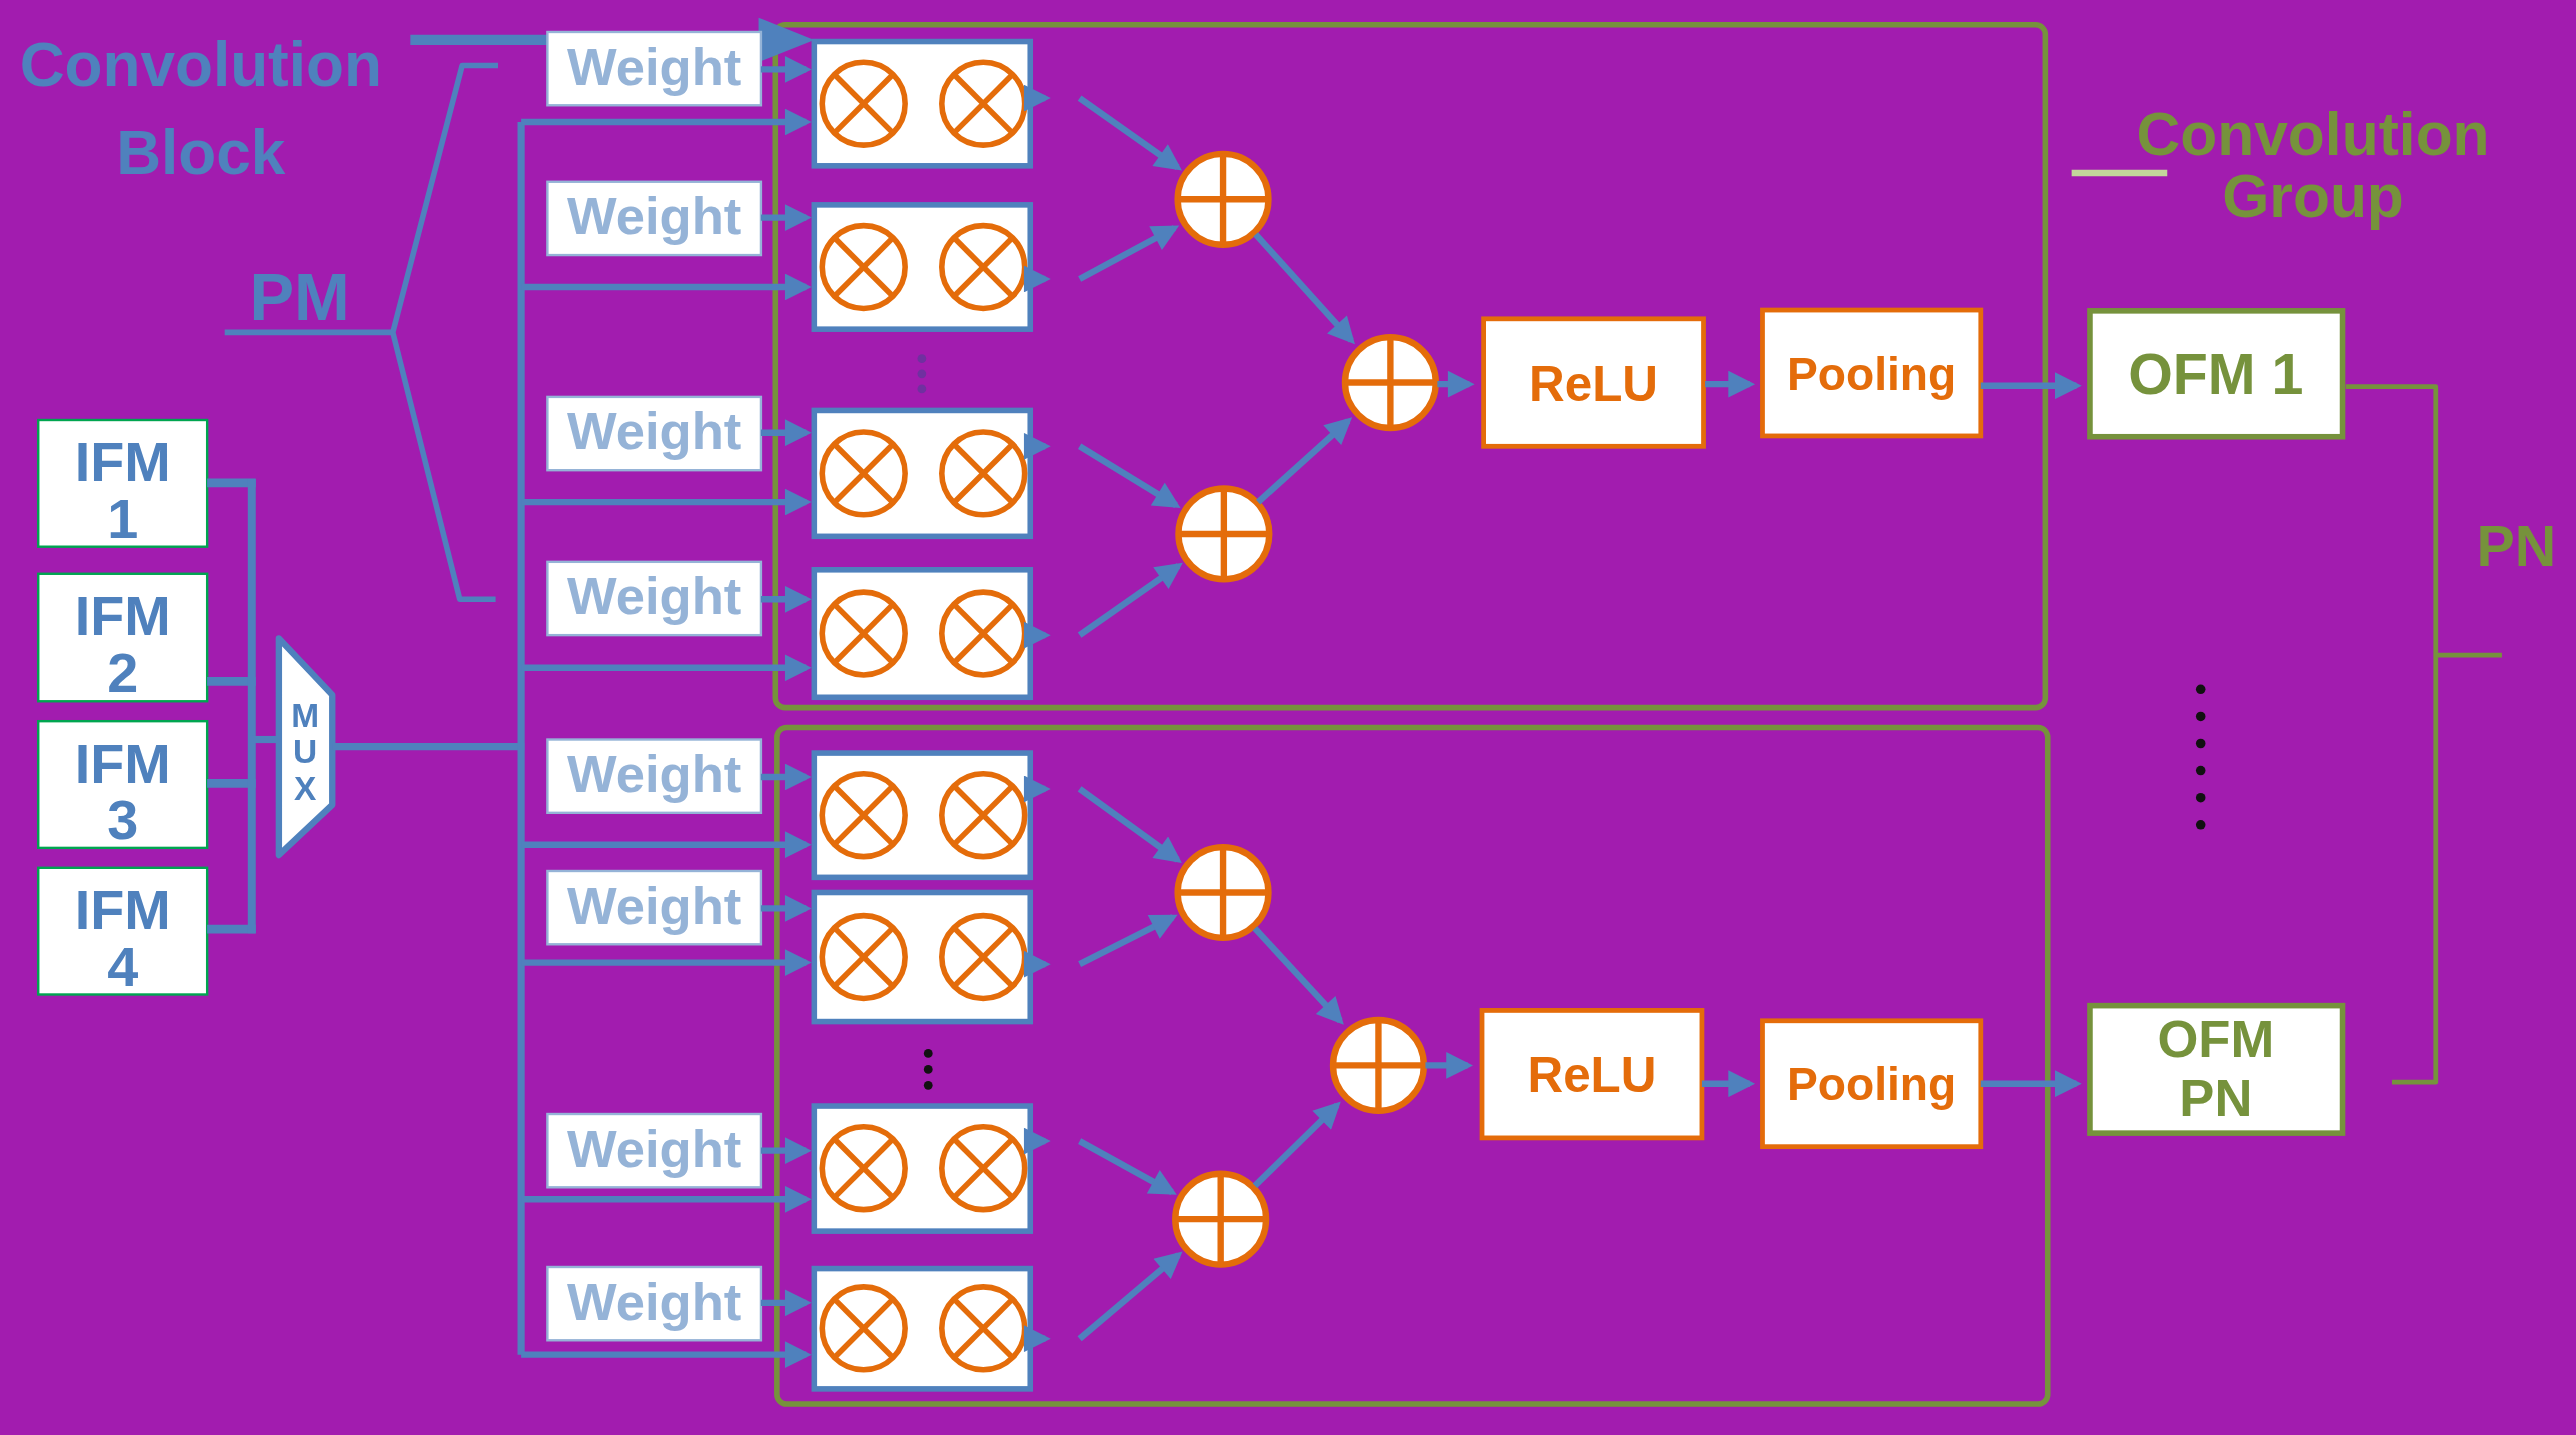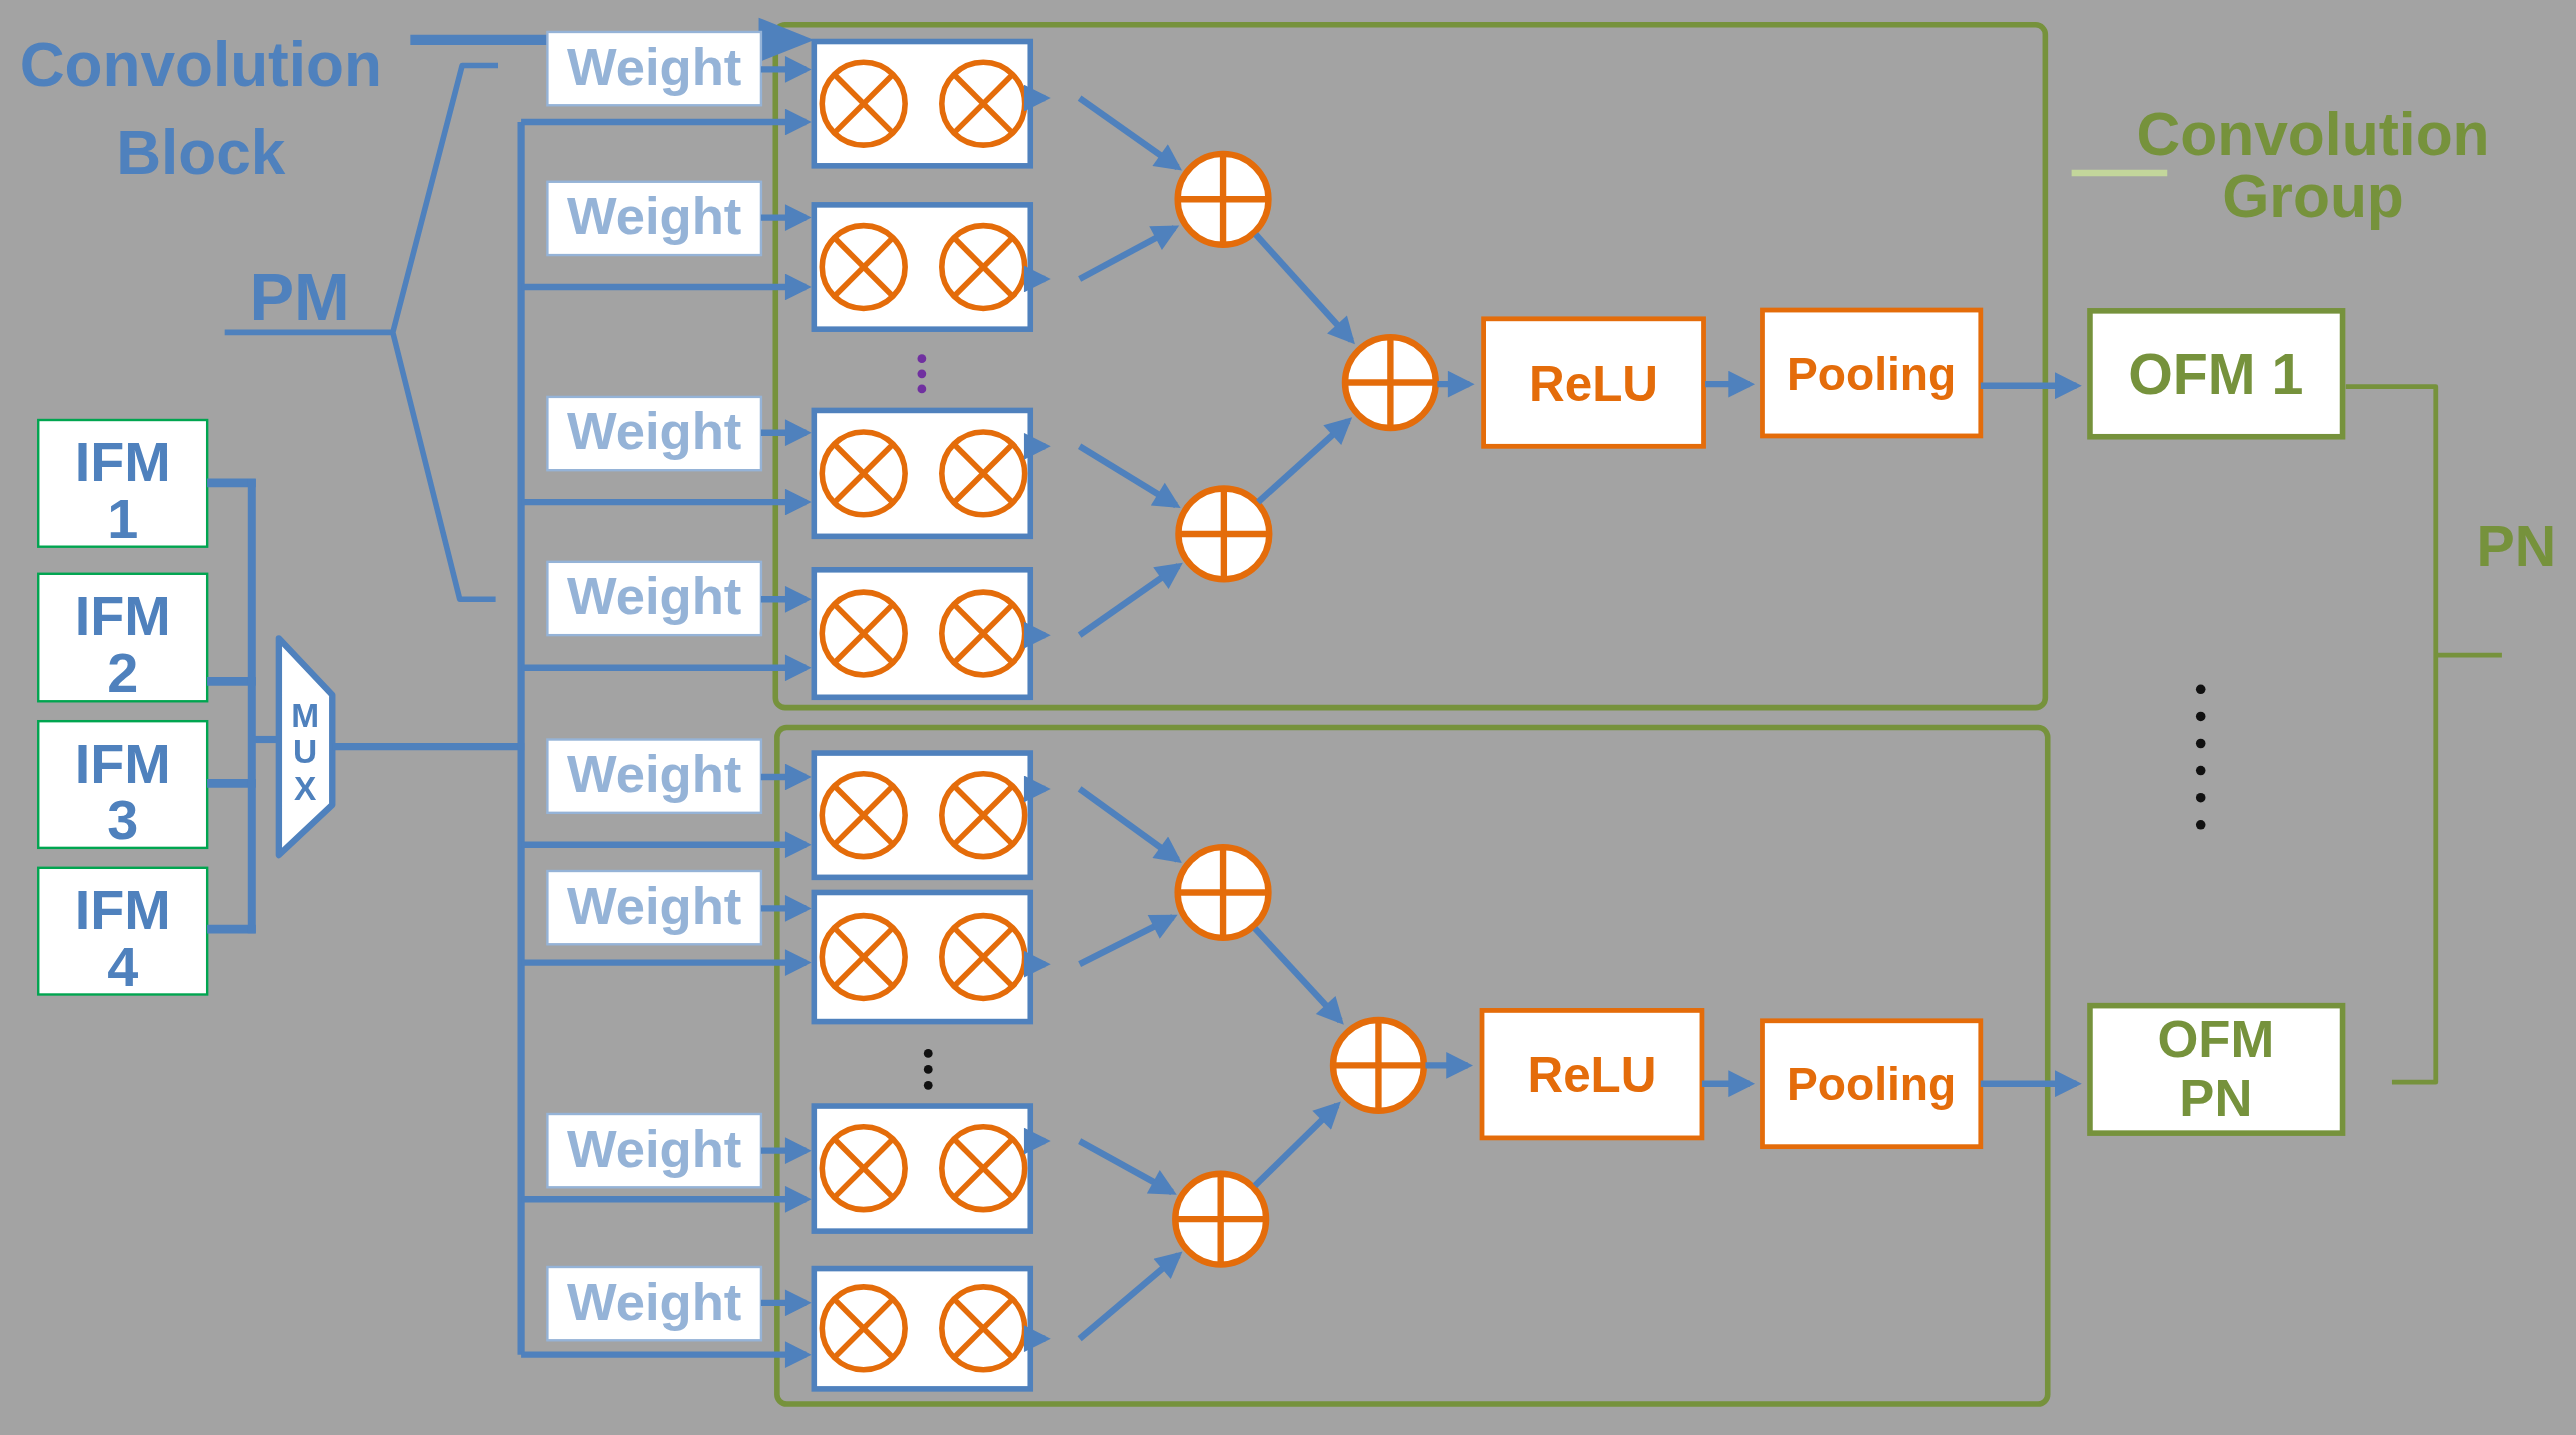--- a/index.html
+++ b/index.html
@@ -1,16 +1,16 @@
 <!DOCTYPE html>
 <html style="--blue: #4F81BD; --lightblue: #95B3D7; --orange: #E46C0A; --olive: #76923C; --lightolive: #C3D69B; --brightgreen: #00A550; --purple: #7030A0; --black: #111111;font-size:12.7px"><head>
 <meta charset="utf-8">
 <style>
   html,body{margin:0;padding:0;background:#ffffff;}
-  #stage{position:relative;width:2576px;height:1436px;background:#a3a3a3;overflow:hidden;}
+  #stage{position:relative;width:2576px;height:1436px;background:#a21caf;overflow:hidden;}
   svg{position:absolute;left:0;top:0;}
   .t{font-family:"Liberation Sans","DejaVu Sans",sans-serif;font-weight:bold;}
   .mid{text-anchor:middle;}
   .f-blue{fill:var(--blue);}   .s-blue{stroke:var(--blue);}
   .f-lblue{fill:var(--lightblue);} .s-lblue{stroke:var(--lightblue);}
   .f-orange{fill:var(--orange);}   .s-orange{stroke:var(--orange);}
   .f-olive{fill:var(--olive);}     .s-olive{stroke:var(--olive);}
   .s-lolive{stroke:var(--lightolive);}
   .s-bgreen{stroke:var(--brightgreen);}
   .f-purple{fill:var(--purple);}   .f-black{fill:var(--black);}

